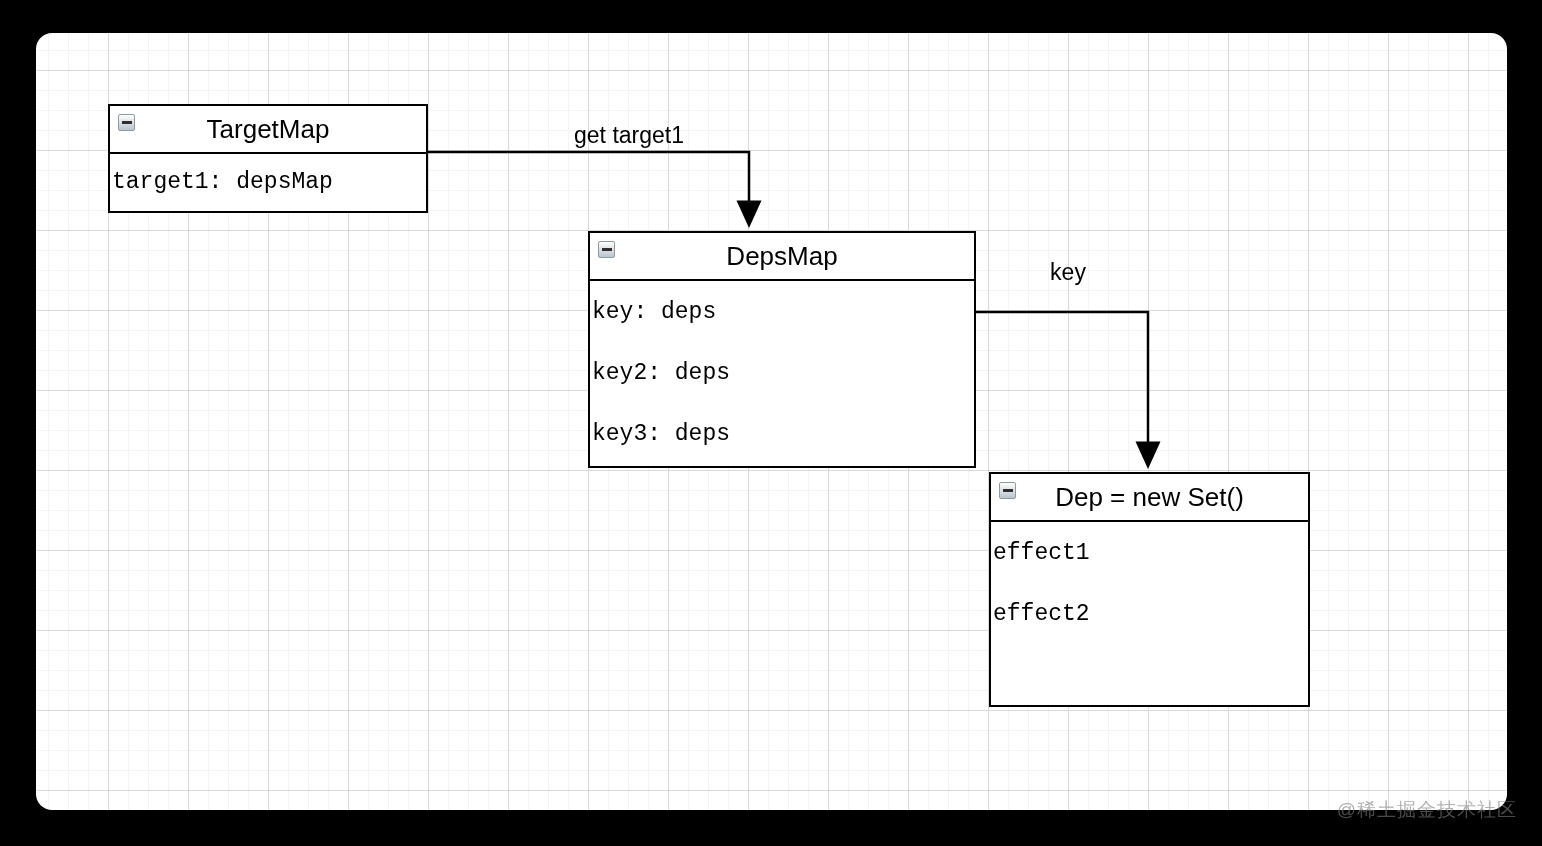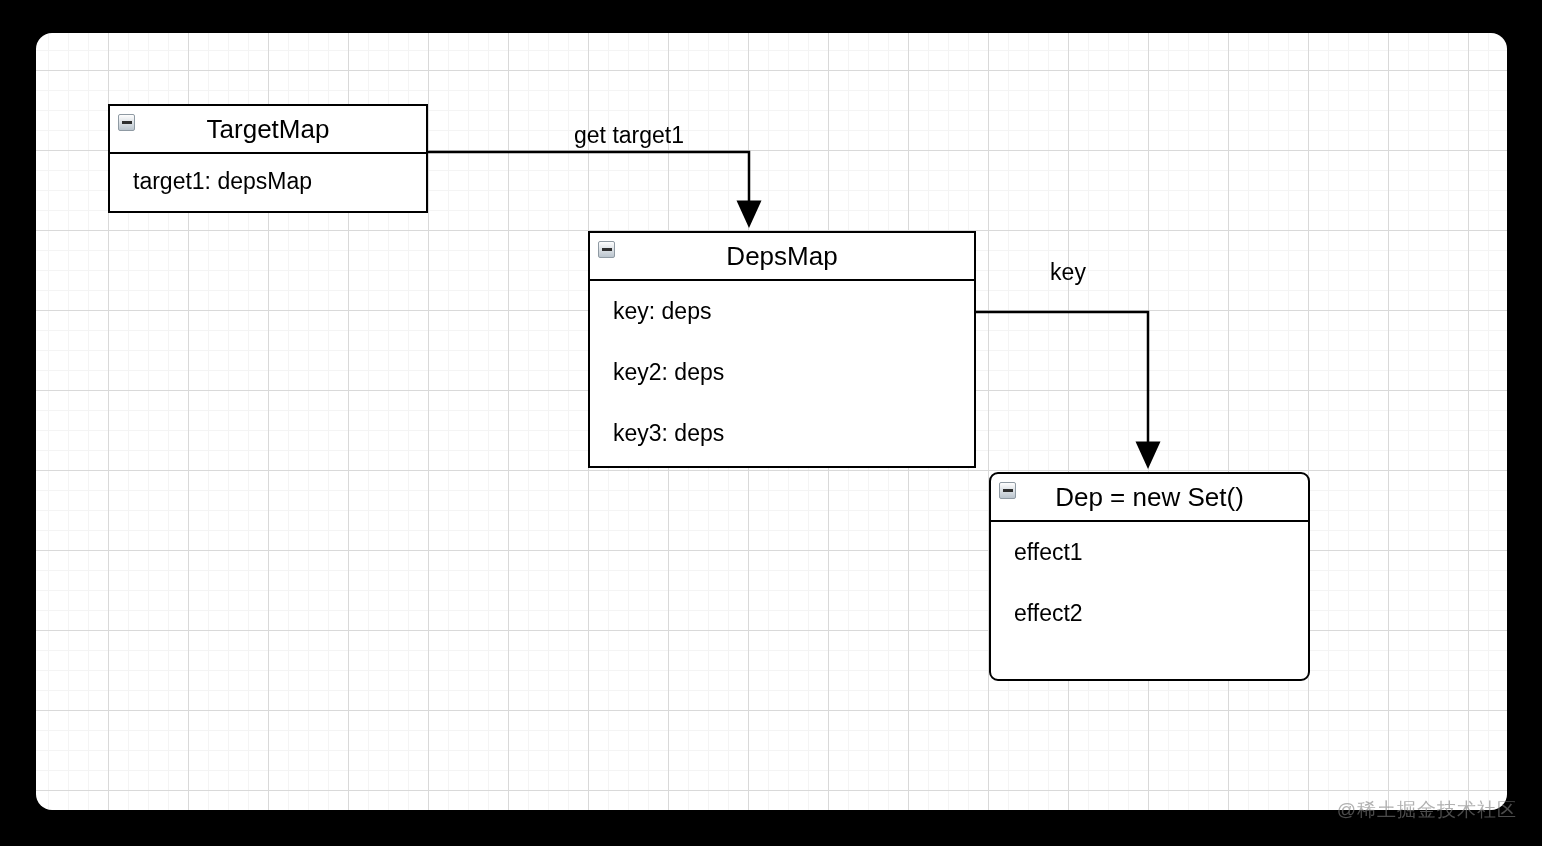--- a/index.html
+++ b/index.html
@@ -57,27 +57,28 @@
     cursor: pointer;
   }
   .collapse-btn .minus-bar {
     width: 10px; height: 3px;
     background: #2e2e2e;
   }
   .uml-row {
     height: 61px;
     display: flex;
     align-items: center;
-    padding-left: 23px;
+    padding-left: 2px;
     font-size: 23px;
+    font-family: Liberation Mono, monospace;
   }
   #box-targetmap { left: 72px;  top: 39px;  width: 320px; height: 109px; margin-top: 32px; }
   #box-targetmap .uml-row { height: 55px; }
   #box-depsmap   { left: 552px; top: 198px; width: 388px; height: 237px; }
-  #box-dep       { left: 953px; top: 439px; width: 321px; height: 209px; border-radius: 9px; }
+  #box-dep       { left: 953px; top: 439px; width: 321px; height: 235px; }
   .edges-layer {
     position: absolute;
     left: 0; top: 0;
     width: 1471px; height: 777px;
     pointer-events: none;
   }
   .edge-label {
     position: absolute;
     transform: translate(-50%, -50%);
     font-size: 23px;

